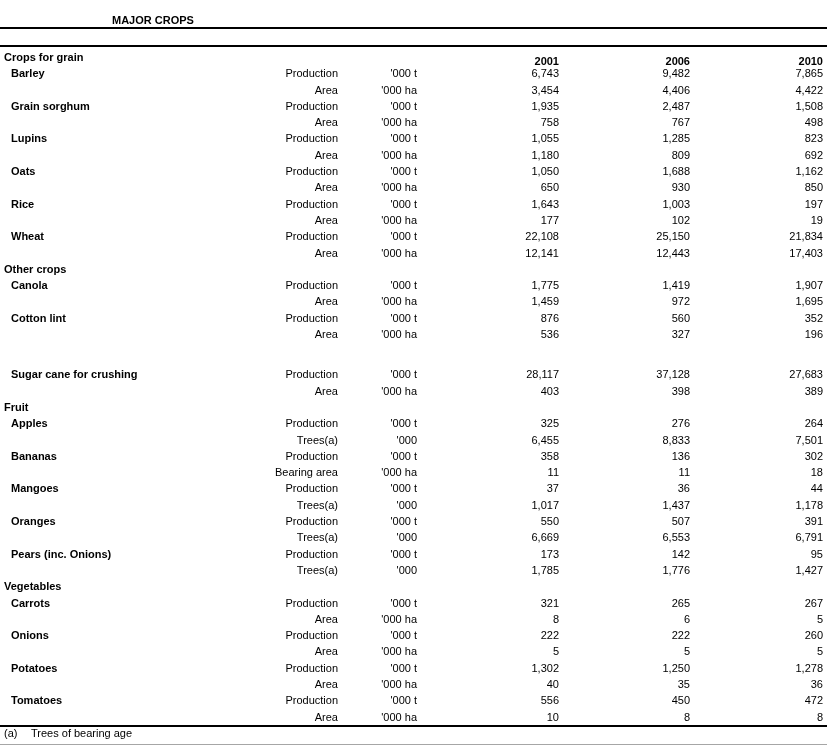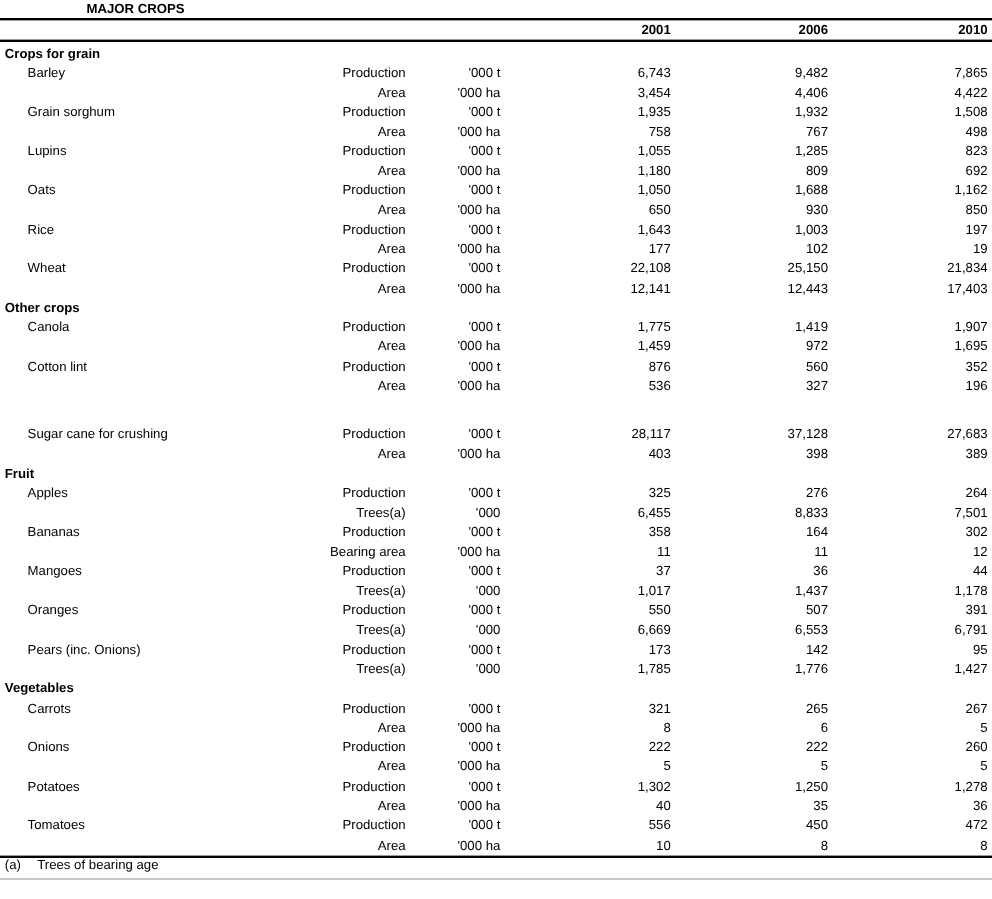--- a/index.html
+++ b/index.html
@@ -2,31 +2,31 @@
 <html><head>
 <meta charset="utf-8">
 <style>
   html,body{margin:0;padding:0;}
   body{
     width:827px;height:749px;background:#ffffff;color:#000;
     font-family:"Liberation Sans","DejaVu Sans",sans-serif;
     font-size:11px;overflow:hidden;
   }
   .page{position:relative;width:827px;height:749px;}
-  .title-row{margin-top:2px;height:13px;line-height:13px;padding-left:72px;font-weight:bold;}
+  .title-row{margin-top:14px;height:13px;line-height:13px;padding-left:112px;font-weight:bold;}
   .rule{height:0;border-top:2px solid #000;}
   .rule-page-bottom{border-top:1px solid #a6a6a6;margin-top:4px;}
   .t-row{
     display:grid;
     grid-template-columns:248px 90px 79px 142px 131px 133px;
     height:16.3px;line-height:16.3px;align-items:center;
   }
   .year-row{height:16px;line-height:16px;}
-  .year-row .c-val{font-weight:bold;}
-  .c-name{padding-left:23px;white-space:nowrap;overflow:hidden;}
+  .year-row .c-val{font-weight:bold;margin-top:24px;}
+  .c-name{padding-left:11px;white-space:nowrap;overflow:hidden;font-weight:bold;}
   .t-row.section .c-name{padding-left:4px;font-weight:bold;}
   .c-measure{white-space:nowrap;text-align:right;}
   .c-unit,.c-val{text-align:right;white-space:nowrap;}
   .t-body{margin-top:2px;}
   .gap-before{margin-top:24px;}
   .footnote{height:13px;line-height:13px;}
   .fn-marker{display:inline-block;padding-left:4px;width:27px;}
 </style>
 </head>
 <body>
@@ -66,21 +66,21 @@
         <div class="c-unit">'000 ha</div>
         <div class="c-val">3,454</div>
         <div class="c-val">4,406</div>
         <div class="c-val">4,422</div>
       </div>
       <div class="t-row data">
         <div class="c-name">Grain sorghum</div>
         <div class="c-measure">Production</div>
         <div class="c-unit">'000 t</div>
         <div class="c-val">1,935</div>
-        <div class="c-val">1,932</div>
+        <div class="c-val">2,487</div>
         <div class="c-val">1,508</div>
       </div>
       <div class="t-row data">
         <div class="c-name"></div>
         <div class="c-measure">Area</div>
         <div class="c-unit">'000 ha</div>
         <div class="c-val">758</div>
         <div class="c-val">767</div>
         <div class="c-val">498</div>
       </div>
@@ -216,30 +216,30 @@
         <div class="c-unit">'000</div>
         <div class="c-val">6,455</div>
         <div class="c-val">8,833</div>
         <div class="c-val">7,501</div>
       </div>
       <div class="t-row data">
         <div class="c-name">Bananas</div>
         <div class="c-measure">Production</div>
         <div class="c-unit">'000 t</div>
         <div class="c-val">358</div>
-        <div class="c-val">164</div>
+        <div class="c-val">136</div>
         <div class="c-val">302</div>
       </div>
       <div class="t-row data">
         <div class="c-name"></div>
         <div class="c-measure">Bearing area</div>
         <div class="c-unit">'000 ha</div>
         <div class="c-val">11</div>
         <div class="c-val">11</div>
-        <div class="c-val">12</div>
+        <div class="c-val">18</div>
       </div>
       <div class="t-row data">
         <div class="c-name">Mangoes</div>
         <div class="c-measure">Production</div>
         <div class="c-unit">'000 t</div>
         <div class="c-val">37</div>
         <div class="c-val">36</div>
         <div class="c-val">44</div>
       </div>
       <div class="t-row data">

